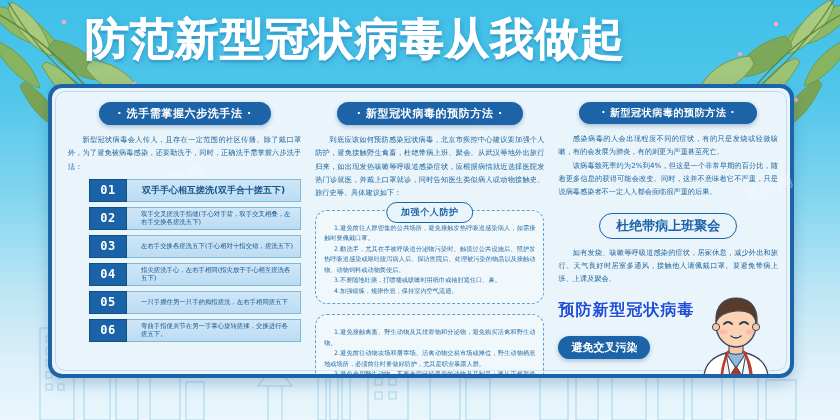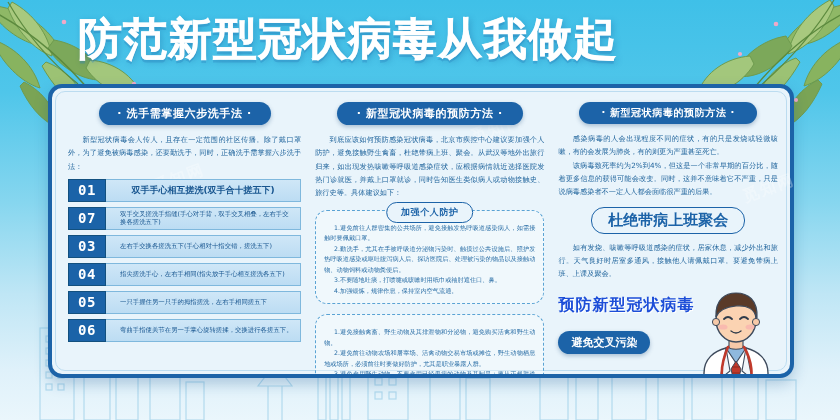--- a/index.html
+++ b/index.html
@@ -16,21 +16,21 @@
   
   .skyline { position: absolute; left: 0; bottom: 0; width: 840px; height: 130px; opacity: .5; }
 
   
   .leaves { position: absolute; top: 0; pointer-events: none; }
   .leaves.left { left: -6px; width: 180px; height: 130px; }
   .leaves.right { right: -10px; width: 210px; height: 150px; }
 
   
   .title-wrap {
-    position: absolute; top: 16px; left: 4px; width: 688px; text-align: center;
+    position: absolute; top: 16px; left: 11px; width: 688px; text-align: center;
   }
   .main-title {
     font-size: 44px; font-weight: 900; color: #ffffff; letter-spacing: 1px;
     font-family: "DejaVu Sans", "Liberation Sans", sans-serif;
     text-shadow: 0 3px 0 rgba(40,130,190,.35), 2px 2px 6px rgba(20,90,150,.35);
     line-height: 1.05;
     -webkit-text-stroke: 0.6px rgba(255,255,255,.9);
   }
 
   
@@ -78,23 +78,24 @@
   }
 
   
   .steps { margin-top: 6px; display: flex; flex-direction: column; gap: 5px; }
   .step { display: flex; align-items: stretch; height: 23px; }
   .step-num {
     width: 38px; flex: none;
     background: #1b63a8;
     color: #fff;
     display: flex; align-items: center; justify-content: center;
-    font-size: 14px; font-weight: 700; letter-spacing: .5px;
+    font-size: 12px; font-weight: 700; letter-spacing: .5px;
     font-family: "DejaVu Sans Mono", monospace;
     border: 1px solid #12507f;
+    margin-left: 21px;
   }
   .step-txt {
     flex: 1;
     background: linear-gradient(180deg,#cfe7f7,#bcdcf3);
     border: 1px solid #7fb8dd;
     border-left: none;
     display: flex; align-items: center;
     padding: 0 6px 0 14px;
     color: #17558f;
     font-size: 6.4px; line-height: 1.25;
@@ -114,23 +115,23 @@
   .dashcard > .pill {
     position: absolute; top: -9px; left: 50%; transform: translateX(-50%);
     margin: 0; font-size: 9px; padding: 3px 14px; border-radius: 12px;
     background: #e9f4fb; color:#1c63a8; border: 1.5px solid #1c63a8;
     box-shadow:none; white-space: nowrap;
   }
   .dashcard p { font-size: 6.2px; line-height: 1.7; color:#2a6ea6; text-align: justify; text-indent: 1.6em; font-family:"DejaVu Sans", sans-serif;}
 
   
   .pill-outline {
-    display:block; width: fit-content; margin: 8px auto 7px auto;
+    display:block; width: fit-content; margin: 14px auto 7px auto;
     border: 1.5px solid #1c63a8; color: #1c63a8; background: transparent;
-    border-radius: 13px; padding: 3px 16px; font-size: 15px; font-weight: 800;
+    border-radius: 13px; padding: 3px 16px; font-size: 13px; font-weight: 800;
     font-family:"DejaVu Sans", sans-serif;
   }
 
   
   .slogan-zone { position: relative; margin-top: 14px; height: 104px; }
   .slogan-line {
     font-size: 16px; font-weight: 900; color: #1d4ed8; letter-spacing: 1px;
     font-family: "DejaVu Sans", sans-serif;
     text-shadow: 1px 1px 0 #ffffff;
     margin-bottom: 9px;
@@ -251,21 +252,21 @@
     <div class="col col-left">
       <div class="pill w1">· 洗手需掌握六步洗手法 ·</div>
       <p class="body">新型冠状病毒会人传人，且存在一定范围的社区传播。除了戴口罩外，为了避免被病毒感染，还要勤洗手，同时，正确洗手需掌握六步洗手法：</p>
 
       <div class="steps">
         <div class="step first">
           <div class="step-num">01</div>
           <div class="step-txt">双手手心相互搓洗(双手合十搓五下)</div>
         </div>
         <div class="step">
-          <div class="step-num">07</div>
+          <div class="step-num">02</div>
           <div class="step-txt">双手交叉搓洗手指缝(手心对手背，双手交叉相叠，左右手交换各搓洗五下)</div>
         </div>
         <div class="step">
           <div class="step-num">03</div>
           <div class="step-txt">左右手交换各搓洗五下(手心相对十指交错，搓洗五下)</div>
         </div>
         <div class="step">
           <div class="step-num">04</div>
           <div class="step-txt">指尖搓洗手心，左右手相同(指尖放于手心相互搓洗各五下)</div>
         </div>

